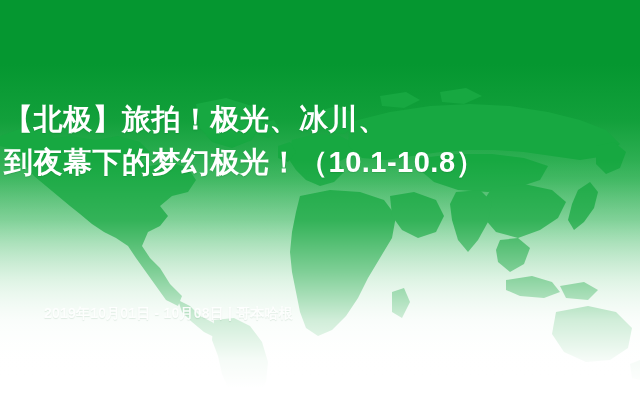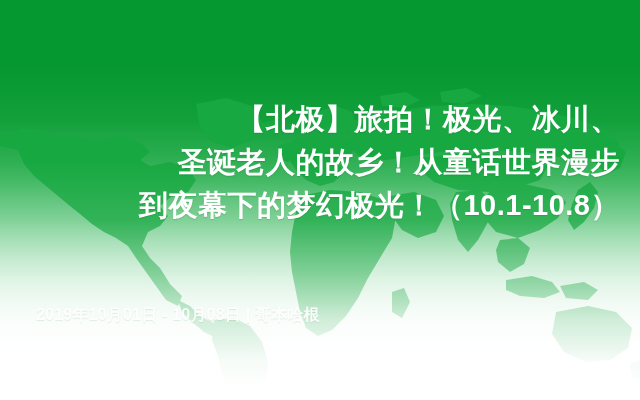--- a/index.html
+++ b/index.html
@@ -60,41 +60,41 @@
   
   .content {
     position: absolute;
     left: 0;
     top: 0;
     width: 640px;
     height: 400px;
   }
   .title-block {
     position: absolute;
-    left: 20px;
+    left: 4px;
     top: 98px;
     width: 600px;
-    text-align: right;
+    text-align: left;
   }
   .title-line {
     display: block;
     color: #ffffff;
     font-size: 29px;
     font-weight: bold;
     line-height: 43px;
     letter-spacing: 0.5px;
     white-space: nowrap;
     text-shadow: 0 1px 1px rgba(0,90,30,0.18);
   }
   .subtitle {
     position: absolute;
-    left: 36px;
+    left: 44px;
     top: 305px;
     color: rgba(255,255,255,0.92);
-    font-size: 16px;
+    font-size: 14px;
     font-weight: bold;
     letter-spacing: 0.2px;
     white-space: nowrap;
     text-shadow: 0 1px 1px rgba(0,90,30,0.10);
   }
 </style>
 </head>
 <body>
 
 <div id="banner">
@@ -173,20 +173,19 @@
         <path d="M440 92 L466 88 L482 96 L464 104 L442 102 Z"></path>
       </g>
     </svg>
     <div class="map-mask"></div>
   </div>
 
   <div class="content">
 
     <div class="title-block">
       <span class="title-line">【北极】旅拍！极光、冰川、</span>
-      <span class="title-line">圣诞老人的故乡！从童话世界漫步</span>
       <span class="title-line">到夜幕下的梦幻极光！（10.1-10.8）</span>
     </div>
 
     <div class="subtitle">2019年10月01日 - 10月08日 | 哥本哈根</div>
 
   </div>
 </div>
 
 </body></html>

